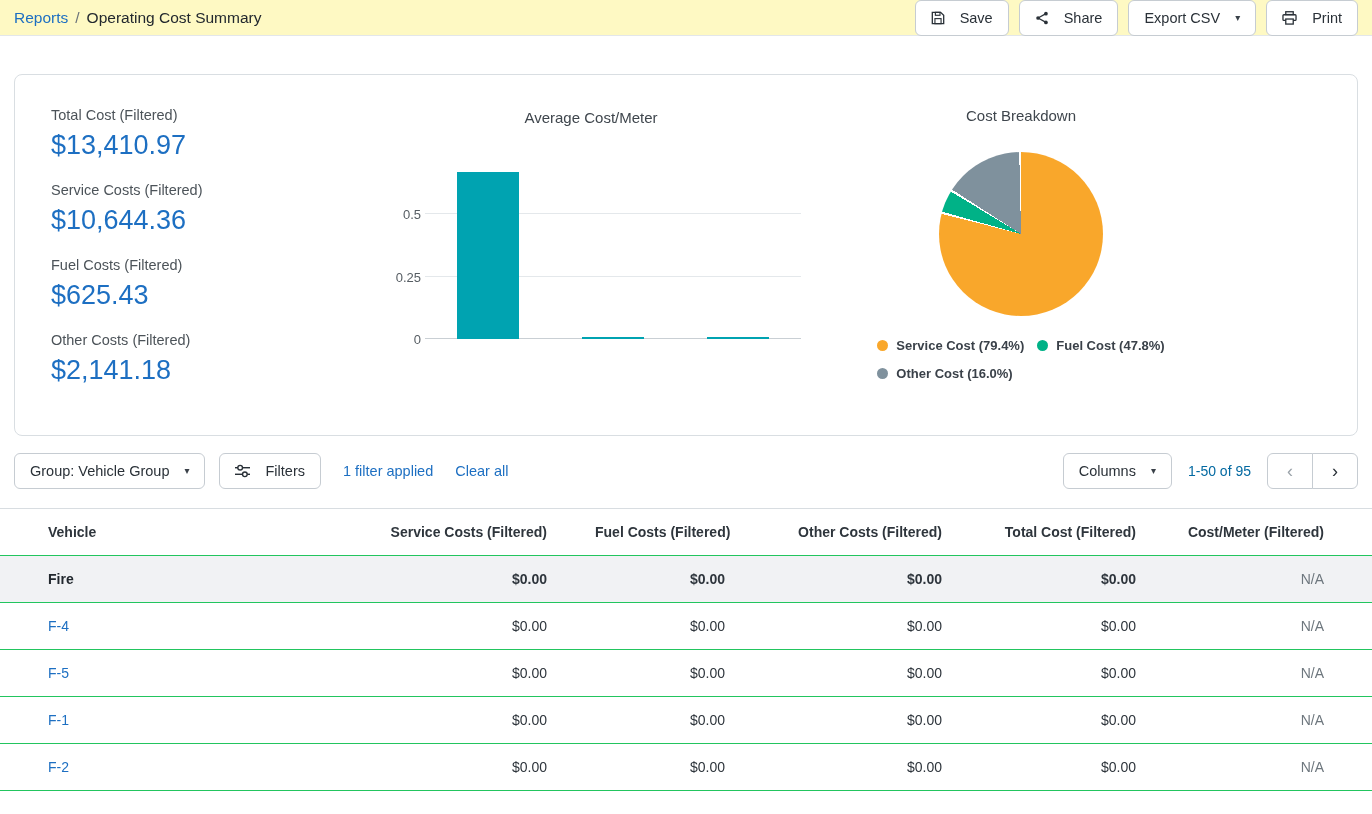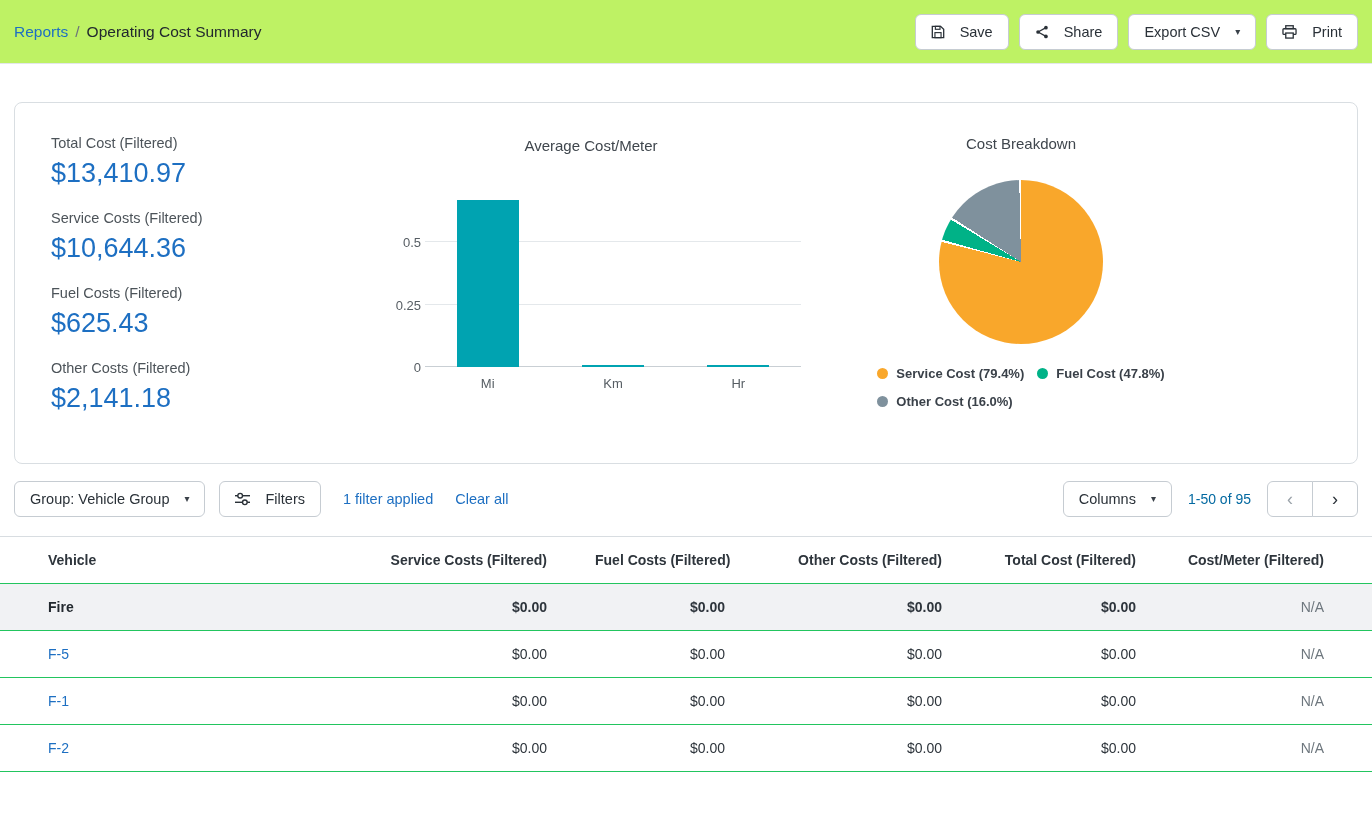--- a/index.html
+++ b/index.html
@@ -1,21 +1,21 @@
 <!DOCTYPE html>
 <html><head>
 <meta charset="utf-8">
 <style>
   * { margin:0; padding:0; box-sizing:border-box; }
   html,body { width:1372px; height:814px; overflow:hidden; background:#fff;
     font-family:"Liberation Sans", sans-serif; color:#22282e; }
 
   
-  .topbar { height:64px; display:flex; align-items:center; justify-content:space-between;
-    padding:0 14px; border-bottom:1px solid #e3e7ea; background:#bef264; }
+  .topbar { height:36px; display:flex; align-items:center; justify-content:space-between;
+    padding:0 14px; border-bottom:1px solid #e3e7ea; background:#fef9c3; }
   .breadcrumb { font-size:15.5px; display:flex; align-items:center; gap:7px; }
   .breadcrumb a { color:#1d6fc2; text-decoration:none; cursor:pointer; }
   .breadcrumb .sep { color:#6b737a; }
   .breadcrumb .current { color:#22282e; }
   .actions { display:flex; gap:10px; align-items:center; }
   .btn { display:inline-flex; align-items:center; gap:15px; height:36px; padding:0 15px;
     background:#fff; border:1px solid #c6ccd2; border-radius:6px; font-size:14.5px;
     font-weight:500; color:#2a3138; cursor:pointer; font-family:inherit; }
   .btn svg { display:block; }
   .caret { font-size:10px; color:#3a4149; line-height:1; }
@@ -165,25 +165,20 @@
           <div class="bar-slot">
               <div class="bar" style="height: 2px; background: rgb(0, 163, 177);"></div>
             </div>
           <div class="bar-slot">
               <div class="bar" style="height: 2px; background: rgb(0, 163, 177);"></div>
             </div>
         <div class="gridline baseline" style="bottom: 0px;"></div>
             <div class="gridline" style="bottom: 62.5px;"></div>
             <div class="gridline" style="bottom: 125px;"></div>
           </div>
-        <div class="xlabels">
-          <div class="xlabel">Mi</div>
-          <div class="xlabel">Km</div>
-          <div class="xlabel">Hr</div>
-        </div>
       </div>
     </div>
   </div>
 
   <div class="pie-col">
     <div class="chart-title">Cost Breakdown</div>
     <div class="pie" style="background: conic-gradient(rgb(249, 167, 43) 0deg, rgb(249, 167, 43) 284.24deg, rgb(255, 255, 255) 284.24deg, rgb(255, 255, 255) 285.84deg, rgb(0, 178, 135) 285.84deg, rgb(0, 178, 135) 301.16deg, rgb(255, 255, 255) 301.16deg, rgb(255, 255, 255) 302.76deg, rgb(127, 145, 157) 302.76deg, rgb(127, 145, 157) 358.76deg, rgb(255, 255, 255) 358.76deg, rgb(255, 255, 255) 360.36deg);"></div>
     <div class="legend">
       <div class="legend-item">
         <span class="dot" style="background: rgb(249, 167, 43);"></span>
@@ -262,20 +257,28 @@
     <tbody>
       <tr class="group-row">
         <td class="col-vehicle">Fire</td>
         <td>$0.00</td>
         <td>$0.00</td>
         <td>$0.00</td>
         <td>$0.00</td>
         <td class="muted col-last">N/A</td>
       </tr>
       <tr>
+        <td class="col-vehicle"><a>F-4</a></td>
+        <td>$0.00</td>
+        <td>$0.00</td>
+        <td>$0.00</td>
+        <td>$0.00</td>
+        <td class="muted col-last">N/A</td>
+      </tr>
+      <tr>
         <td class="col-vehicle"><a>F-5</a></td>
         <td>$0.00</td>
         <td>$0.00</td>
         <td>$0.00</td>
         <td>$0.00</td>
         <td class="muted col-last">N/A</td>
       </tr>
       <tr>
         <td class="col-vehicle"><a>F-1</a></td>
         <td>$0.00</td>

